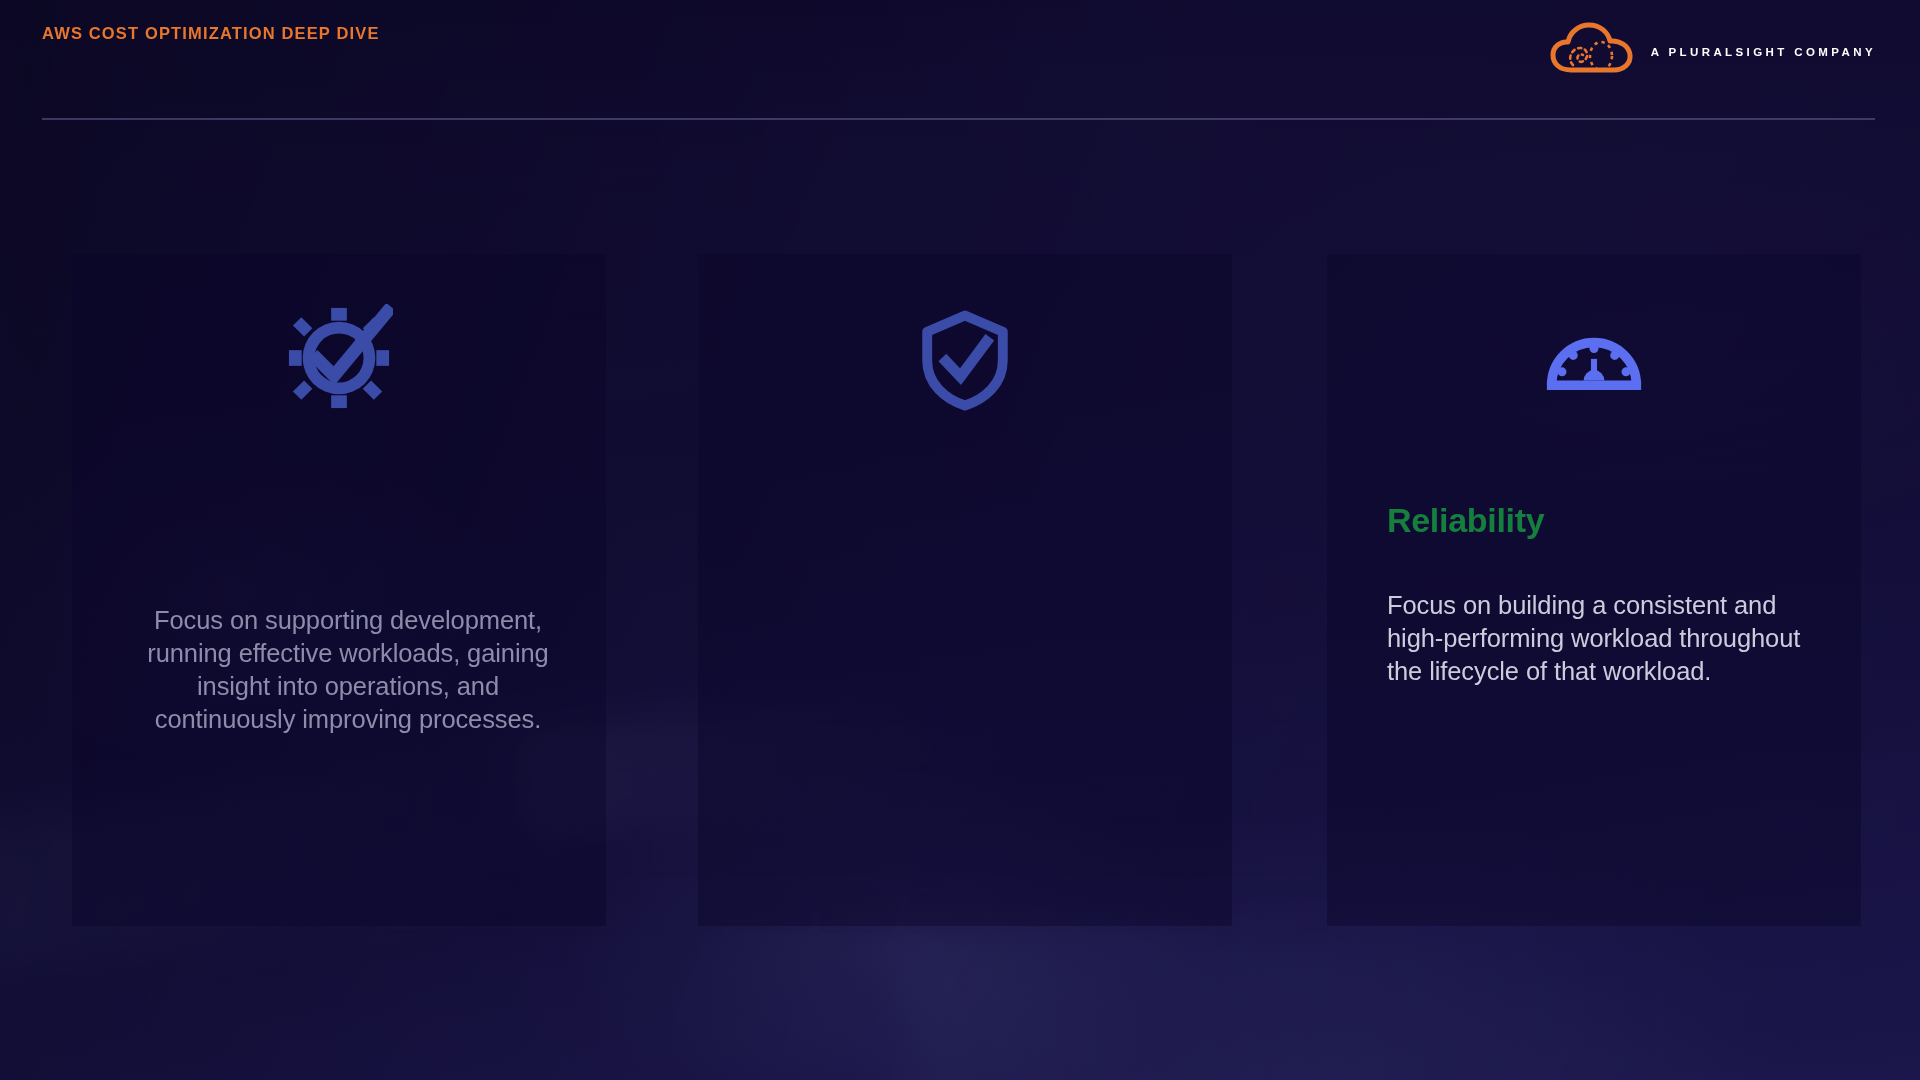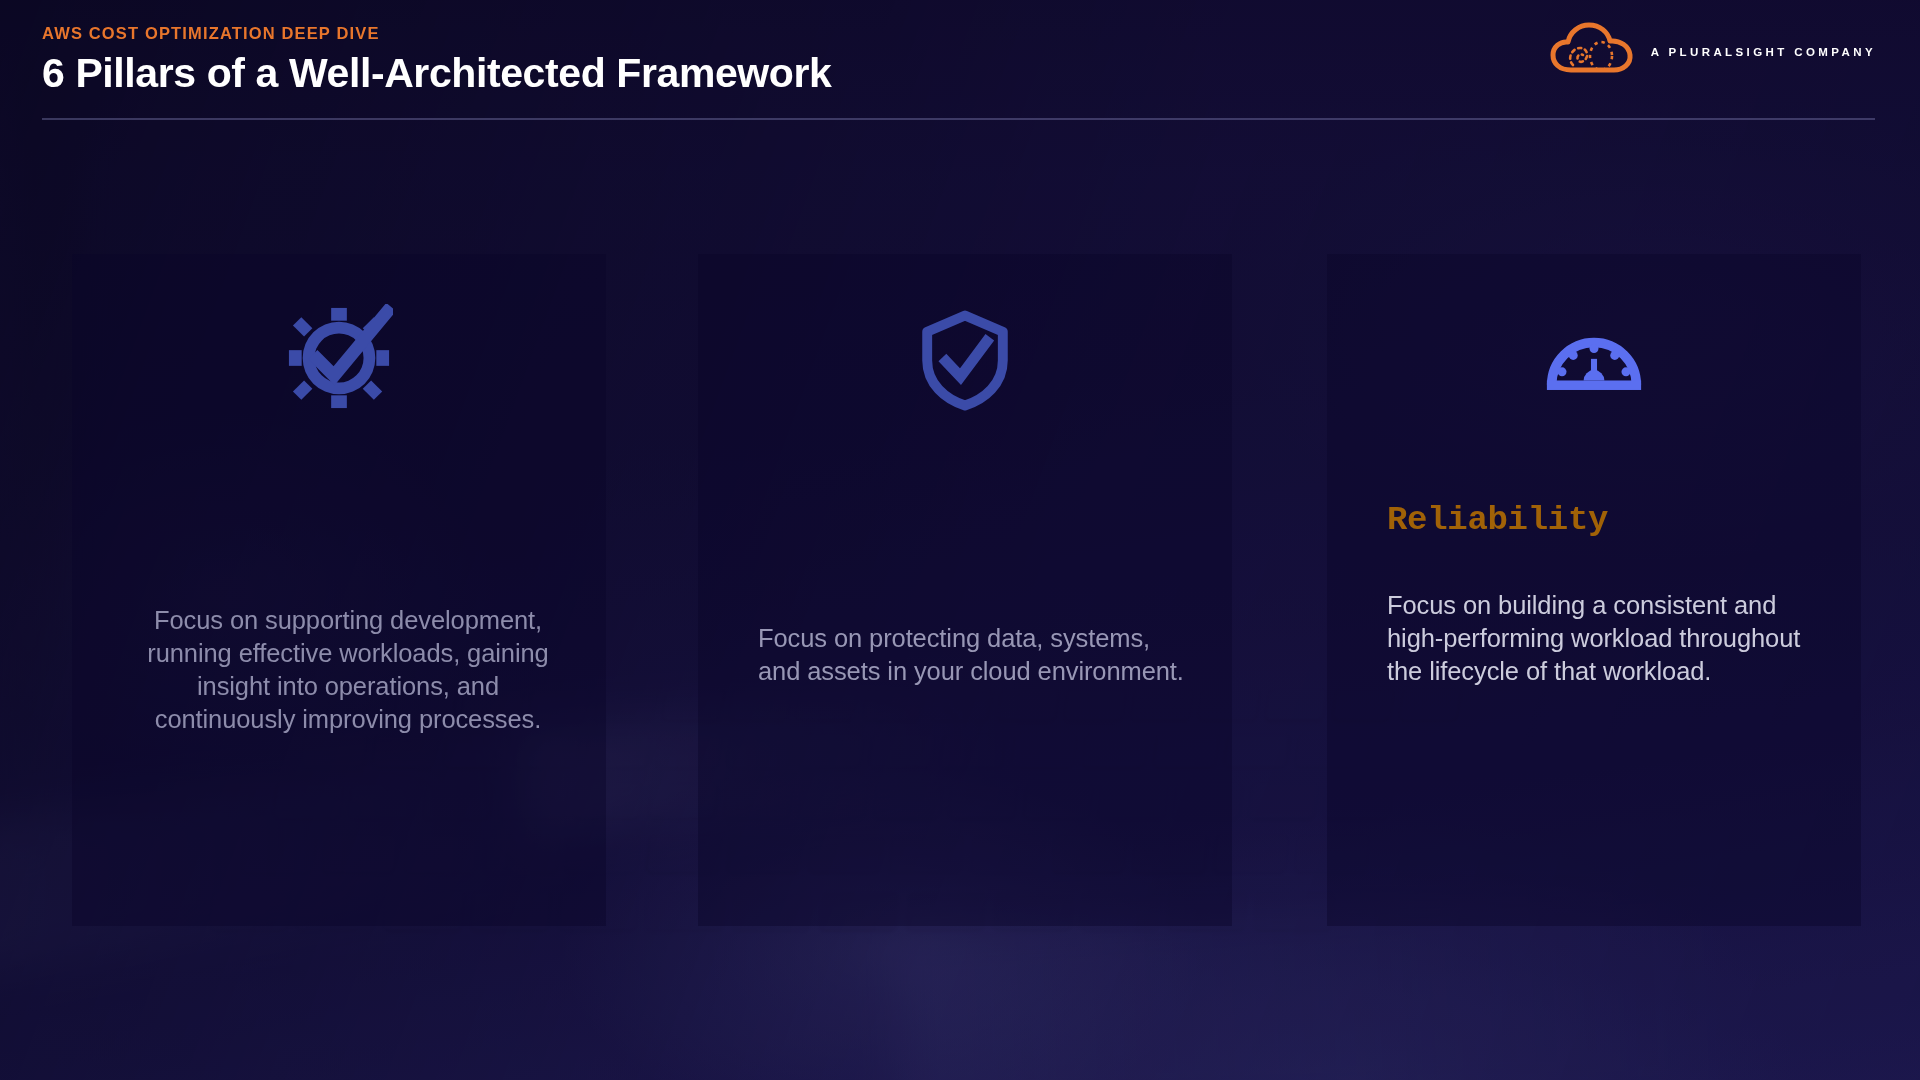--- a/index.html
+++ b/index.html
@@ -108,21 +108,21 @@
   .card-2 .card-icon { top:56px; }
   .card-3 .card-icon { top:70px; }
 
   .card-title {
     position:absolute; left:60px; right:48px;
     font-size:34px; font-weight:bold; line-height:1.18;
     letter-spacing:-0.3px;
   }
   .card-1 .card-title { top:224px; color:#a6a5bd; }
   .card-2 .card-title { top:246px; color:#a9a8c0; }
-  .card-3 .card-title { top:246px; color:#a16207;font-family:Liberation Mono, monospace; }
+  .card-3 .card-title { top:246px; color:#15803d; }
 
   .card-body {
     position:absolute; left:60px; right:42px;
     font-size:25.5px; line-height:1.29;
     letter-spacing:-0.1px;
   }
   .card-1 .card-body { top:350px; color:#8d8cab;text-align:center; }
   .card-2 .card-body { top:368px; color:#9897b5; }
   .card-3 .card-body { top:335px; color:#ccccdd; }
 </style>
@@ -211,21 +211,20 @@
       <div class="bg-key" style="left:1256px;top:892px;width:76px;height:38px;opacity:0.27;transform:skewX(-4deg);"></div>
     </div>
   <div class="bg-streak streak-a"></div>
   <div class="bg-streak streak-b"></div>
   <div class="bg-streak streak-c"></div>
   <div class="bg-veil"></div>
   <div class="bg-tint"></div>
 
   <div class="header">
     <div class="eyebrow">AWS COST OPTIMIZATION DEEP DIVE</div>
-    <div class="deck-title">6 Pillars of a Well-Architected Framework</div>
     <div class="header-rule"></div>
 
     <div class="logo">
       <span class="logo-mark">
         <svg viewBox="0 0 86 58" width="86" height="58">
           <path d="M22 50 C10 50 4 43 4 35 C4 27 11 21 19 22 C21 12 30 5 40 5 C51 5 59 12 61 21
                    C71 20 80 26 81 35 C82 44 74 50 65 50 Z" fill="none" stroke="#e8762c" stroke-width="5" stroke-linejoin="round"></path>
           <ellipse cx="52" cy="36" rx="11" ry="14" fill="none" stroke="#e8762c" stroke-width="2.6" stroke-dasharray="3.4 4"></ellipse>
           <path d="M24 45 C19 40 21 32 27 29 C33 26 39 30 38 36 C37 41 31 44 29 40 C27 36 31 33 34 35" fill="none" stroke="#e8762c" stroke-width="2.6" stroke-dasharray="3.2 3.8" stroke-linecap="round"></path>
         </svg>
@@ -259,21 +258,20 @@
       <div class="card-body">Focus on supporting development, running effective workloads, gaining insight into operations, and continuously improving processes.</div>
     </div>
 
     <div class="card card-2">
       <span class="card-icon">
         <svg viewBox="0 0 100 112" width="90" height="101">
           <path d="M50 6 L92 24 V56 C92 82 72 99 50 106 C28 99 8 82 8 56 V24 Z" fill="none" stroke="#3b4ba8" stroke-width="11" stroke-linejoin="round"></path>
           <path d="M29 57 L45 74 L74 35" fill="none" stroke="#3b4ba8" stroke-width="12" stroke-linecap="square" stroke-linejoin="miter"></path>
         </svg>
       </span>
-      <div class="card-body">Focus on protecting data, systems, and assets in your cloud environment.</div>
     </div>
 
     <div class="card card-3">
       <span class="card-icon">
         <svg viewBox="0 0 118 78" width="102" height="68">
           <path d="M10 70 A49 49 0 0 1 108 70" fill="none" stroke="#5b6ff0" stroke-width="11" stroke-linecap="butt"></path>
           <rect x="4.5" y="65" width="109" height="11" fill="#5b6ff0"></rect>
           <circle cx="59" cy="28" r="5.2" fill="#5b6ff0"></circle>
           <circle cx="35" cy="36" r="5.2" fill="#5b6ff0"></circle>
           <circle cx="83" cy="36" r="5.2" fill="#5b6ff0"></circle>

